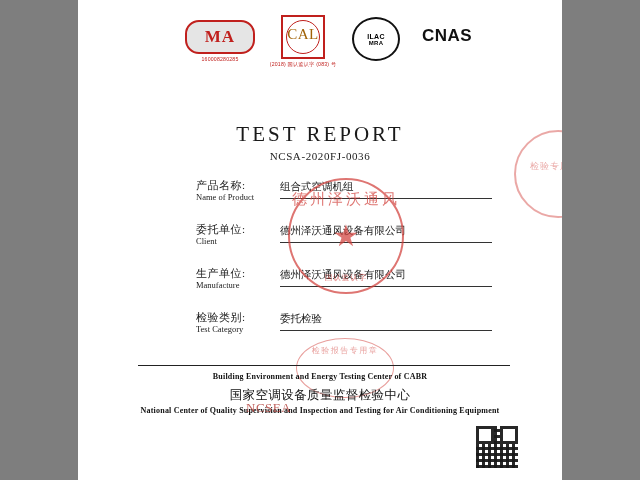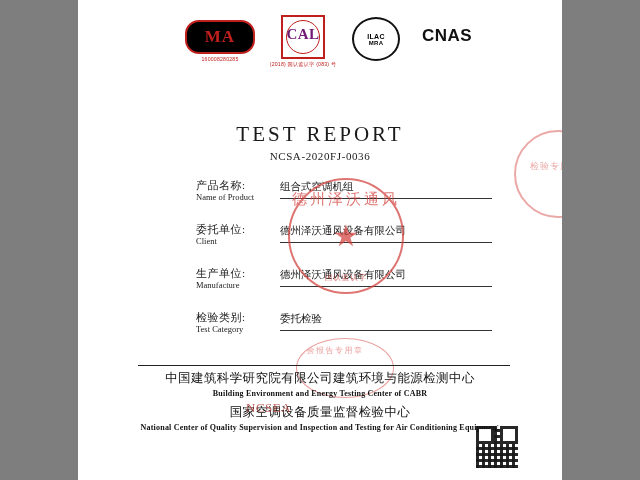--- a/index.html
+++ b/index.html
@@ -45,21 +45,21 @@
 
   
   .mark-ma { left: 104px; top: 8px; width: 76px; }
   .ma-box {
     width: 66px; height: 30px;
     border: 2.2px solid #c0201d;
     border-radius: 14px 14px 14px 14px;
     margin: 0 auto;
     position: relative;
     display: flex; align-items: center; justify-content: center;
-    background: #000000;
+    background: #e5e5e5;
   }
   .ma-text {
     color: #c0201d;
     font-family: "Liberation Serif", serif;
     font-weight: bold;
     font-size: 17px;
     letter-spacing: 1px;
   }
   .ma-caption { color: #c0201d; }
 
@@ -73,22 +73,22 @@
     background: #fff;
   }
   .cal-ring::before {
     content: "";
     position: absolute;
     left: 3px; top: 3px; right: 3px; bottom: 3px;
     border: 1.2px solid #c0201d;
     border-radius: 50%;
   }
   .cal-text {
-    color: #701a75;
-    font-weight: bold;
+    color: #a16207;
+    font-weight: normal;
     font-size: 15px;
     font-family: "Liberation Serif", serif;
     position: absolute;
     left: 0; right: 0; top: 9px;
     letter-spacing: .5px;
   }
   .cal-caption { color: #c0201d; }
 
   
   .mark-ilac { left: 272px; top: 5px; width: 52px; }
@@ -251,21 +251,21 @@
 
   .stamp-foot {
     left: 218px; top: 338px;
     width: 96px; height: 58px;
     border-width: 1.8px;
     opacity: .5;
     overflow: hidden;
   }
   .stamp-foot .arc-top {
     position: absolute; left: 0; top: 6px; width: 96px;
-    font-size: 8px; letter-spacing: 1.5px; color: #d2413c;
+    text-align: center; font-size: 8px; letter-spacing: 1.5px; color: #d2413c;
   }
 
   .stamp-edge {
     position: absolute;
     right: -40px; top: 130px;
     width: 84px; height: 84px;
     border: 2px solid #d2413c;
     border-radius: 50%;
     opacity: .45;
   }
@@ -385,21 +385,20 @@
   <div class="stamp stamp-foot">
     <div class="arc-top">检验报告专用章</div>
   </div>
 
   <div class="stamp-edge">
     <span>检验专用</span>
   </div>
 
   <div class="footer-sep"></div>
   <div class="footer">
-    <div class="f-cn1">中国建筑科学研究院有限公司建筑环境与能源检测中心</div>
     <div class="f-en1">Building Environment and Energy Testing Center of CABR</div>
     <div class="f-cn2">国家空调设备质量监督检验中心</div>
     <div class="f-en2">National Center of Quality Supervision and Inspection and Testing for Air Conditioning Equipment</div>
   </div>
 
   <div class="ncsea">NCSEA</div>
 
   <div class="qr"></div>
 
 </div>

